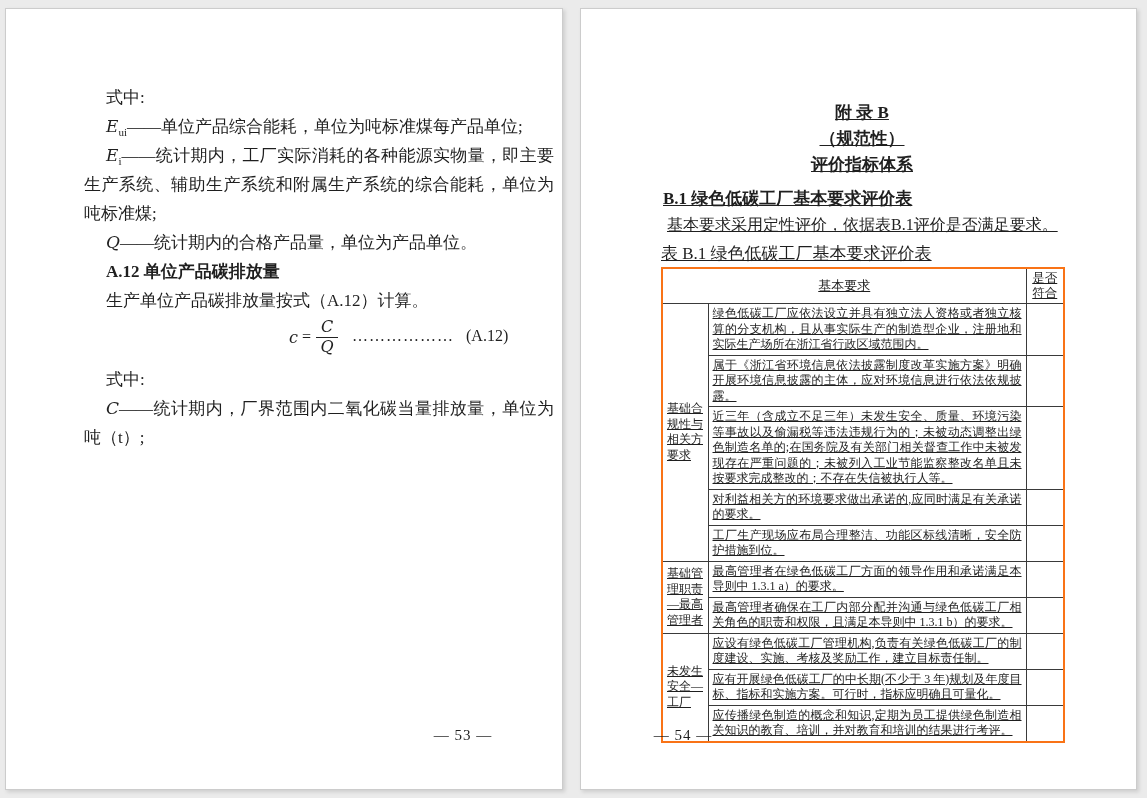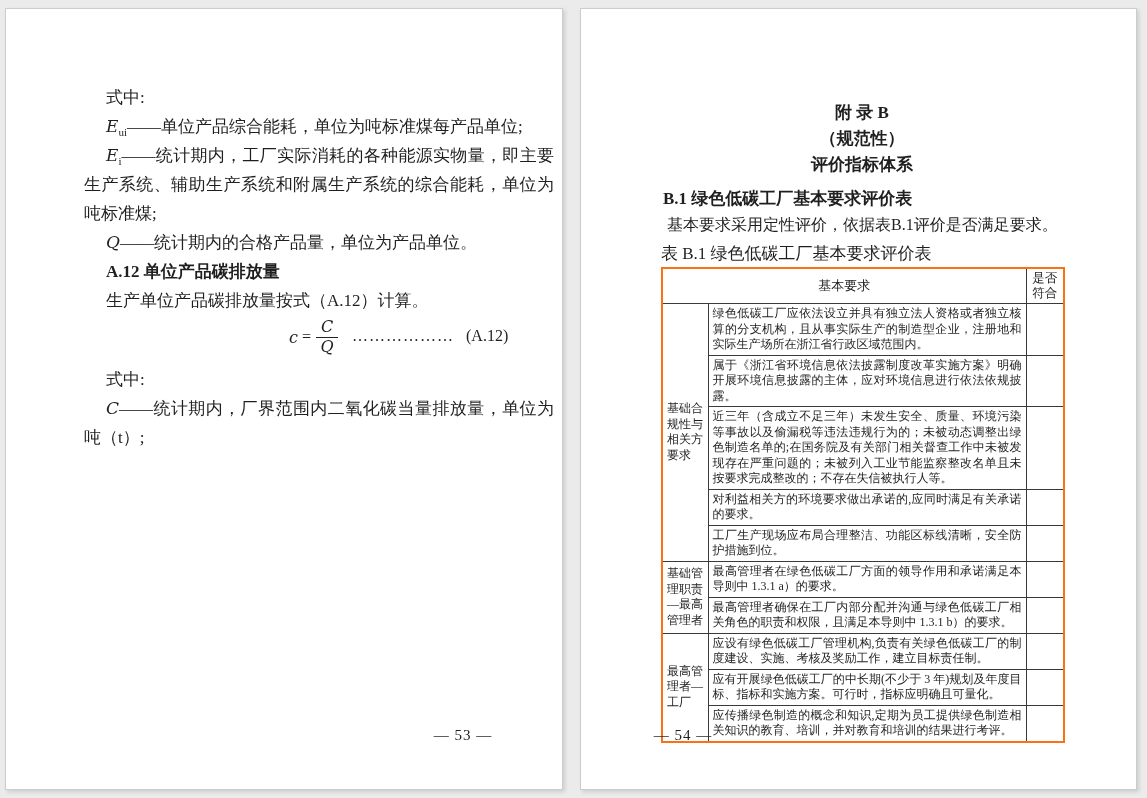--- a/index.html
+++ b/index.html
@@ -26,21 +26,21 @@
   .frac .num{border-bottom:1px solid #222;padding:0 5px 1px;}
   .frac .den{padding-top:1px;}
   .f-dots{position:absolute;left:268px;top:10px;letter-spacing:1px;}
   .f-label{position:absolute;left:382px;top:10px;}
 
   .page-num{position:absolute;top:718px;font-size:15px;letter-spacing:1px;white-space:nowrap;}
   .page-left .page-num{left:457px;transform:translateX(-50%);}
   .page-right .page-num{left:102px;transform:translateX(-50%);}
 
   
-  .rp-content{width:402px;}
+  .rp-content{width:402px;text-decoration:underline;}
   .h-center{text-align:center;font-weight:bold;font-size:17px;line-height:24px;margin:0 0 2px 0;}
   .b1-heading{font-weight:bold;font-size:17px;line-height:24px;margin:10px 0 0 2px;}
   .rp-intro{font-size:16px;line-height:24px;margin:2px 0 0 6px;}
   .tbl-caption{text-align:left;font-size:17px;line-height:22px;margin:6px 0 2px 0;}
 
   table.eval{width:402px;border-collapse:collapse;table-layout:fixed;
              font-size:12px;line-height:15.5px;border:2px solid #f97316;}
   table.eval th,table.eval td{border:1px solid #3a3a3a;vertical-align:middle;padding:2px 4px;
              font-weight:normal;box-sizing:border-box;}
   th.hdr-main{font-weight:bold;text-align:center;font-size:13px;}
@@ -137,21 +137,21 @@
           <td class="cat" rowspan="2">基础管理职责—最高管理者</td>
           <td class="req">最高管理者在绿色低碳工厂方面的领导作用和承诺满足本导则中 1.3.1 a）的要求。</td>
           <td class="chk"></td>
         </tr>
         <tr>
           <td class="req">最高管理者确保在工厂内部分配并沟通与绿色低碳工厂相关角色的职责和权限，且满足本导则中 1.3.1 b）的要求。</td>
           <td class="chk"></td>
         </tr>
 
         <tr>
-          <td class="cat" rowspan="3">最高管理者—工厂</td>
+          <td class="cat" rowspan="3">未发生安全—工厂</td>
           <td class="req">应设有绿色低碳工厂管理机构,负责有关绿色低碳工厂的制度建设、实施、考核及奖励工作，建立目标责任制。</td>
           <td class="chk"></td>
         </tr>
         <tr>
           <td class="req">应有开展绿色低碳工厂的中长期(不少于 3 年)规划及年度目标、指标和实施方案。可行时，指标应明确且可量化。</td>
           <td class="chk"></td>
         </tr>
         <tr>
           <td class="req">应传播绿色制造的概念和知识,定期为员工提供绿色制造相关知识的教育、培训，并对教育和培训的结果进行考评。</td>
           <td class="chk"></td>

